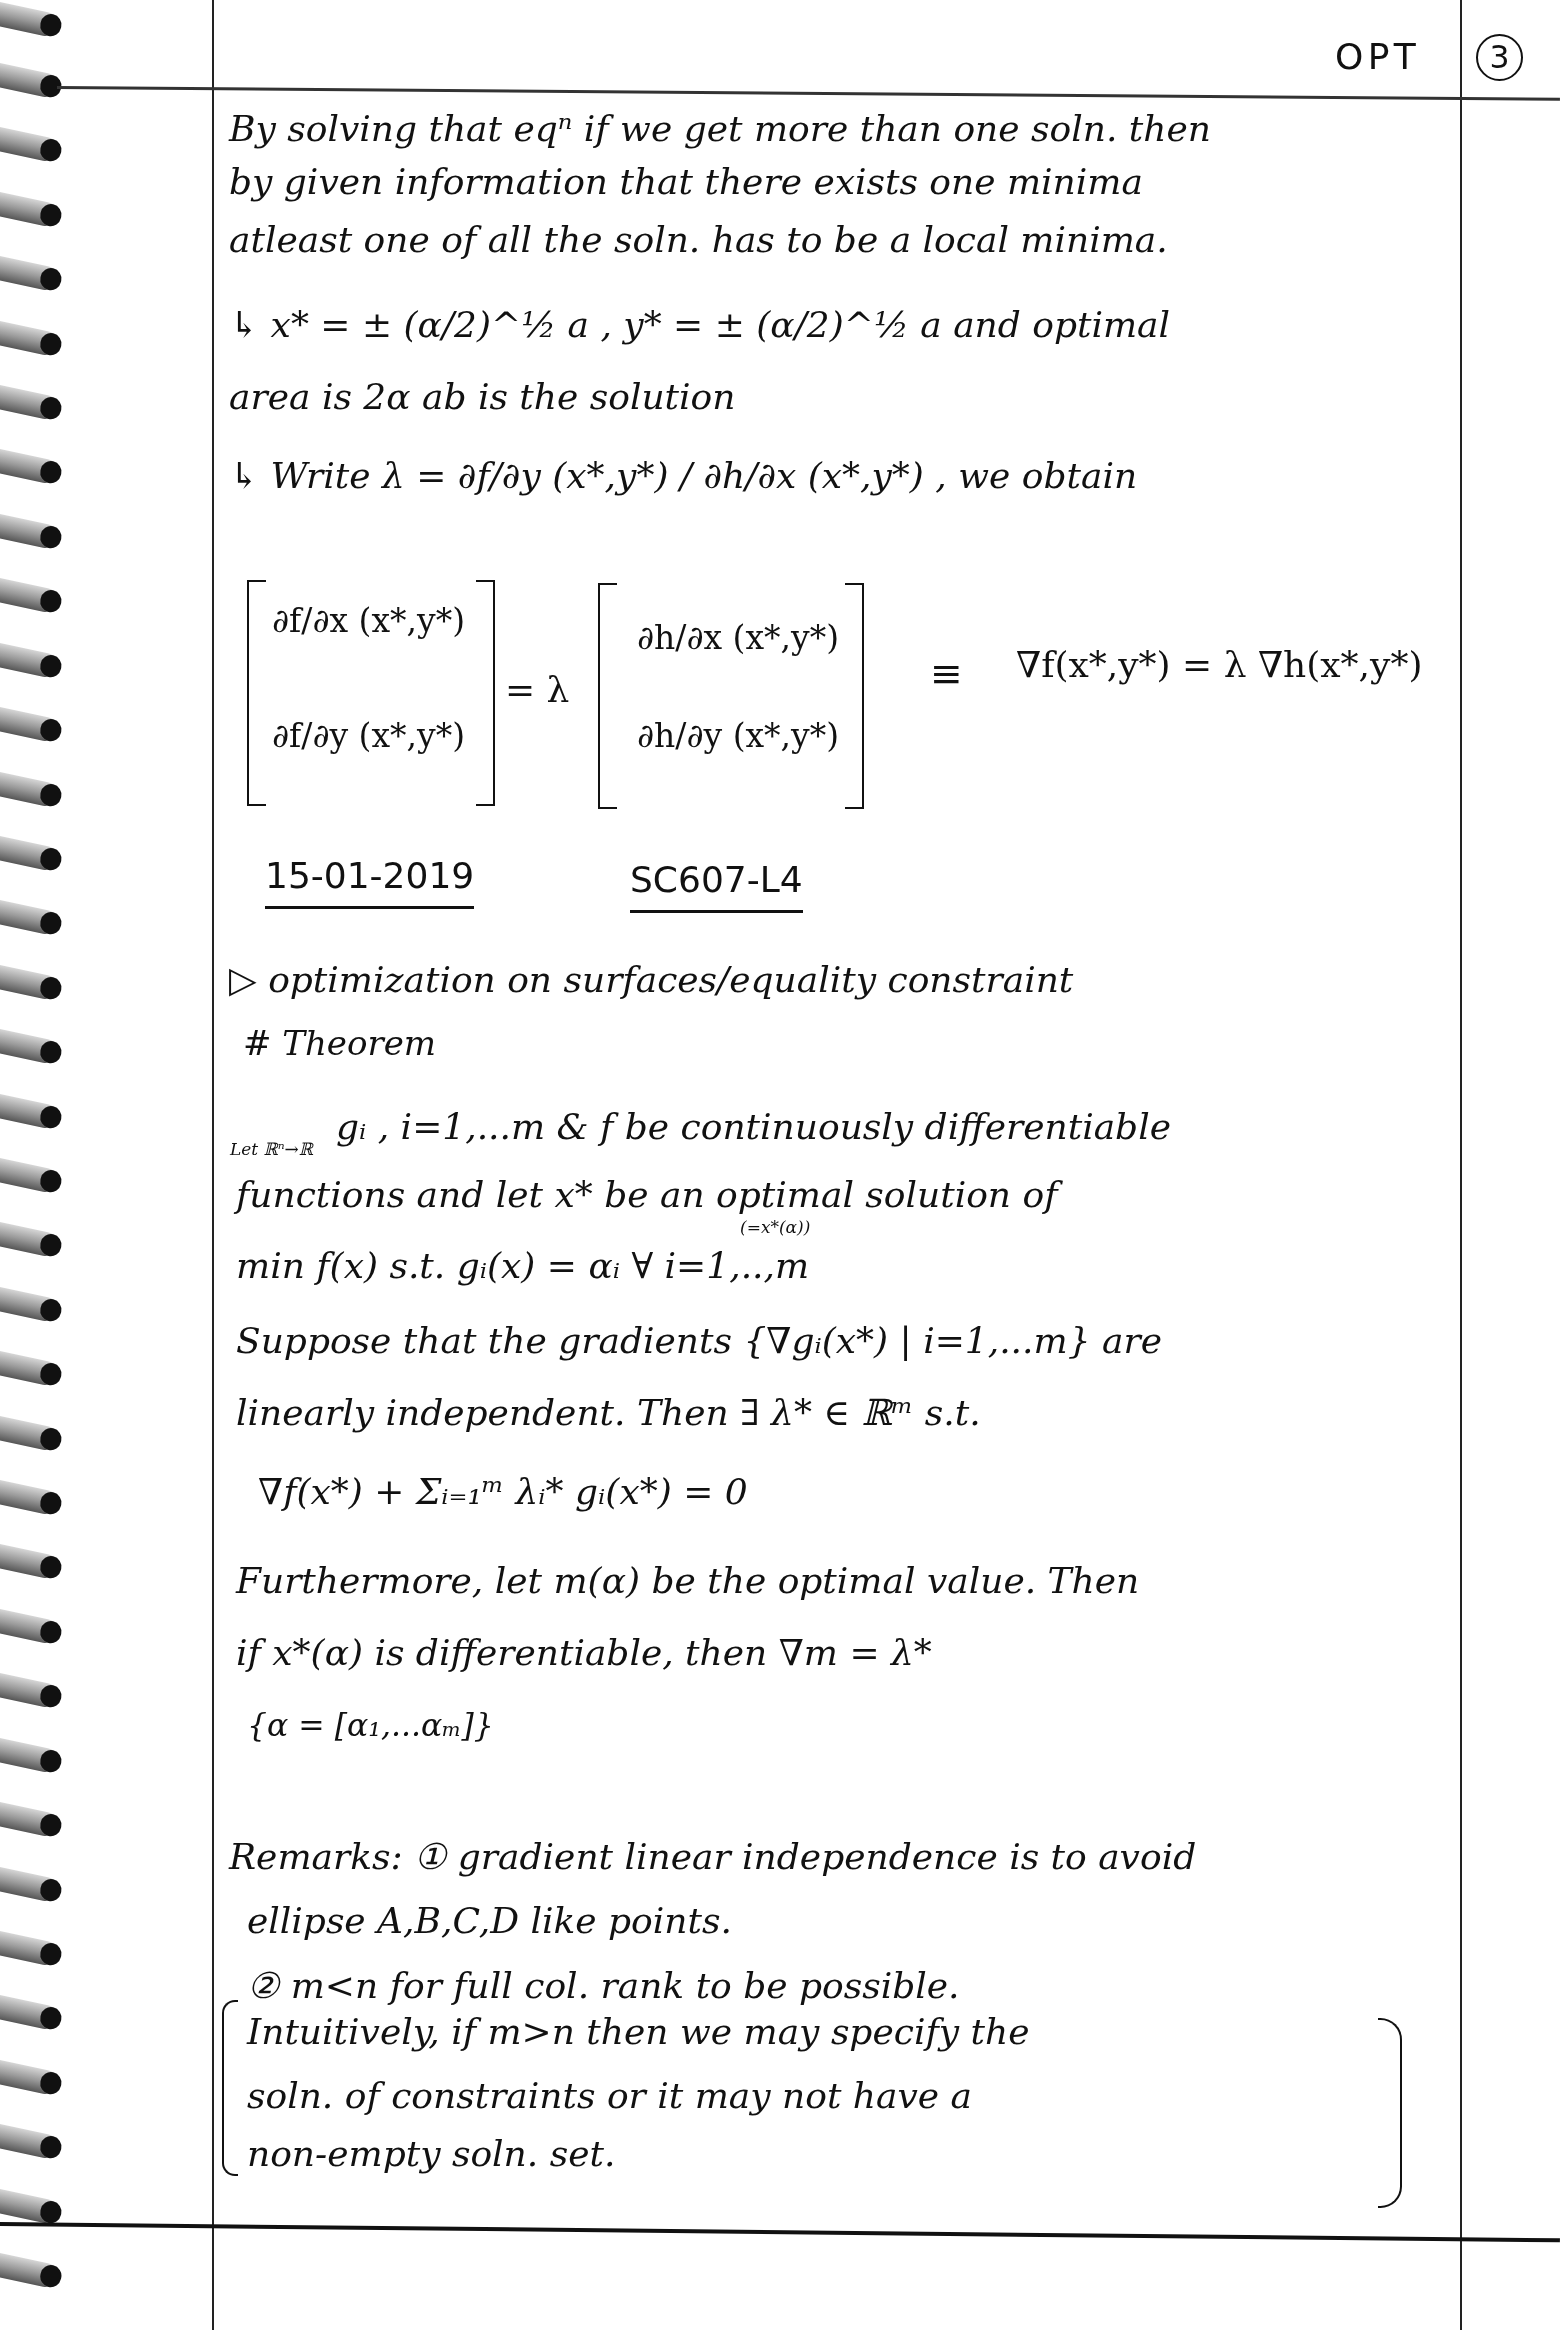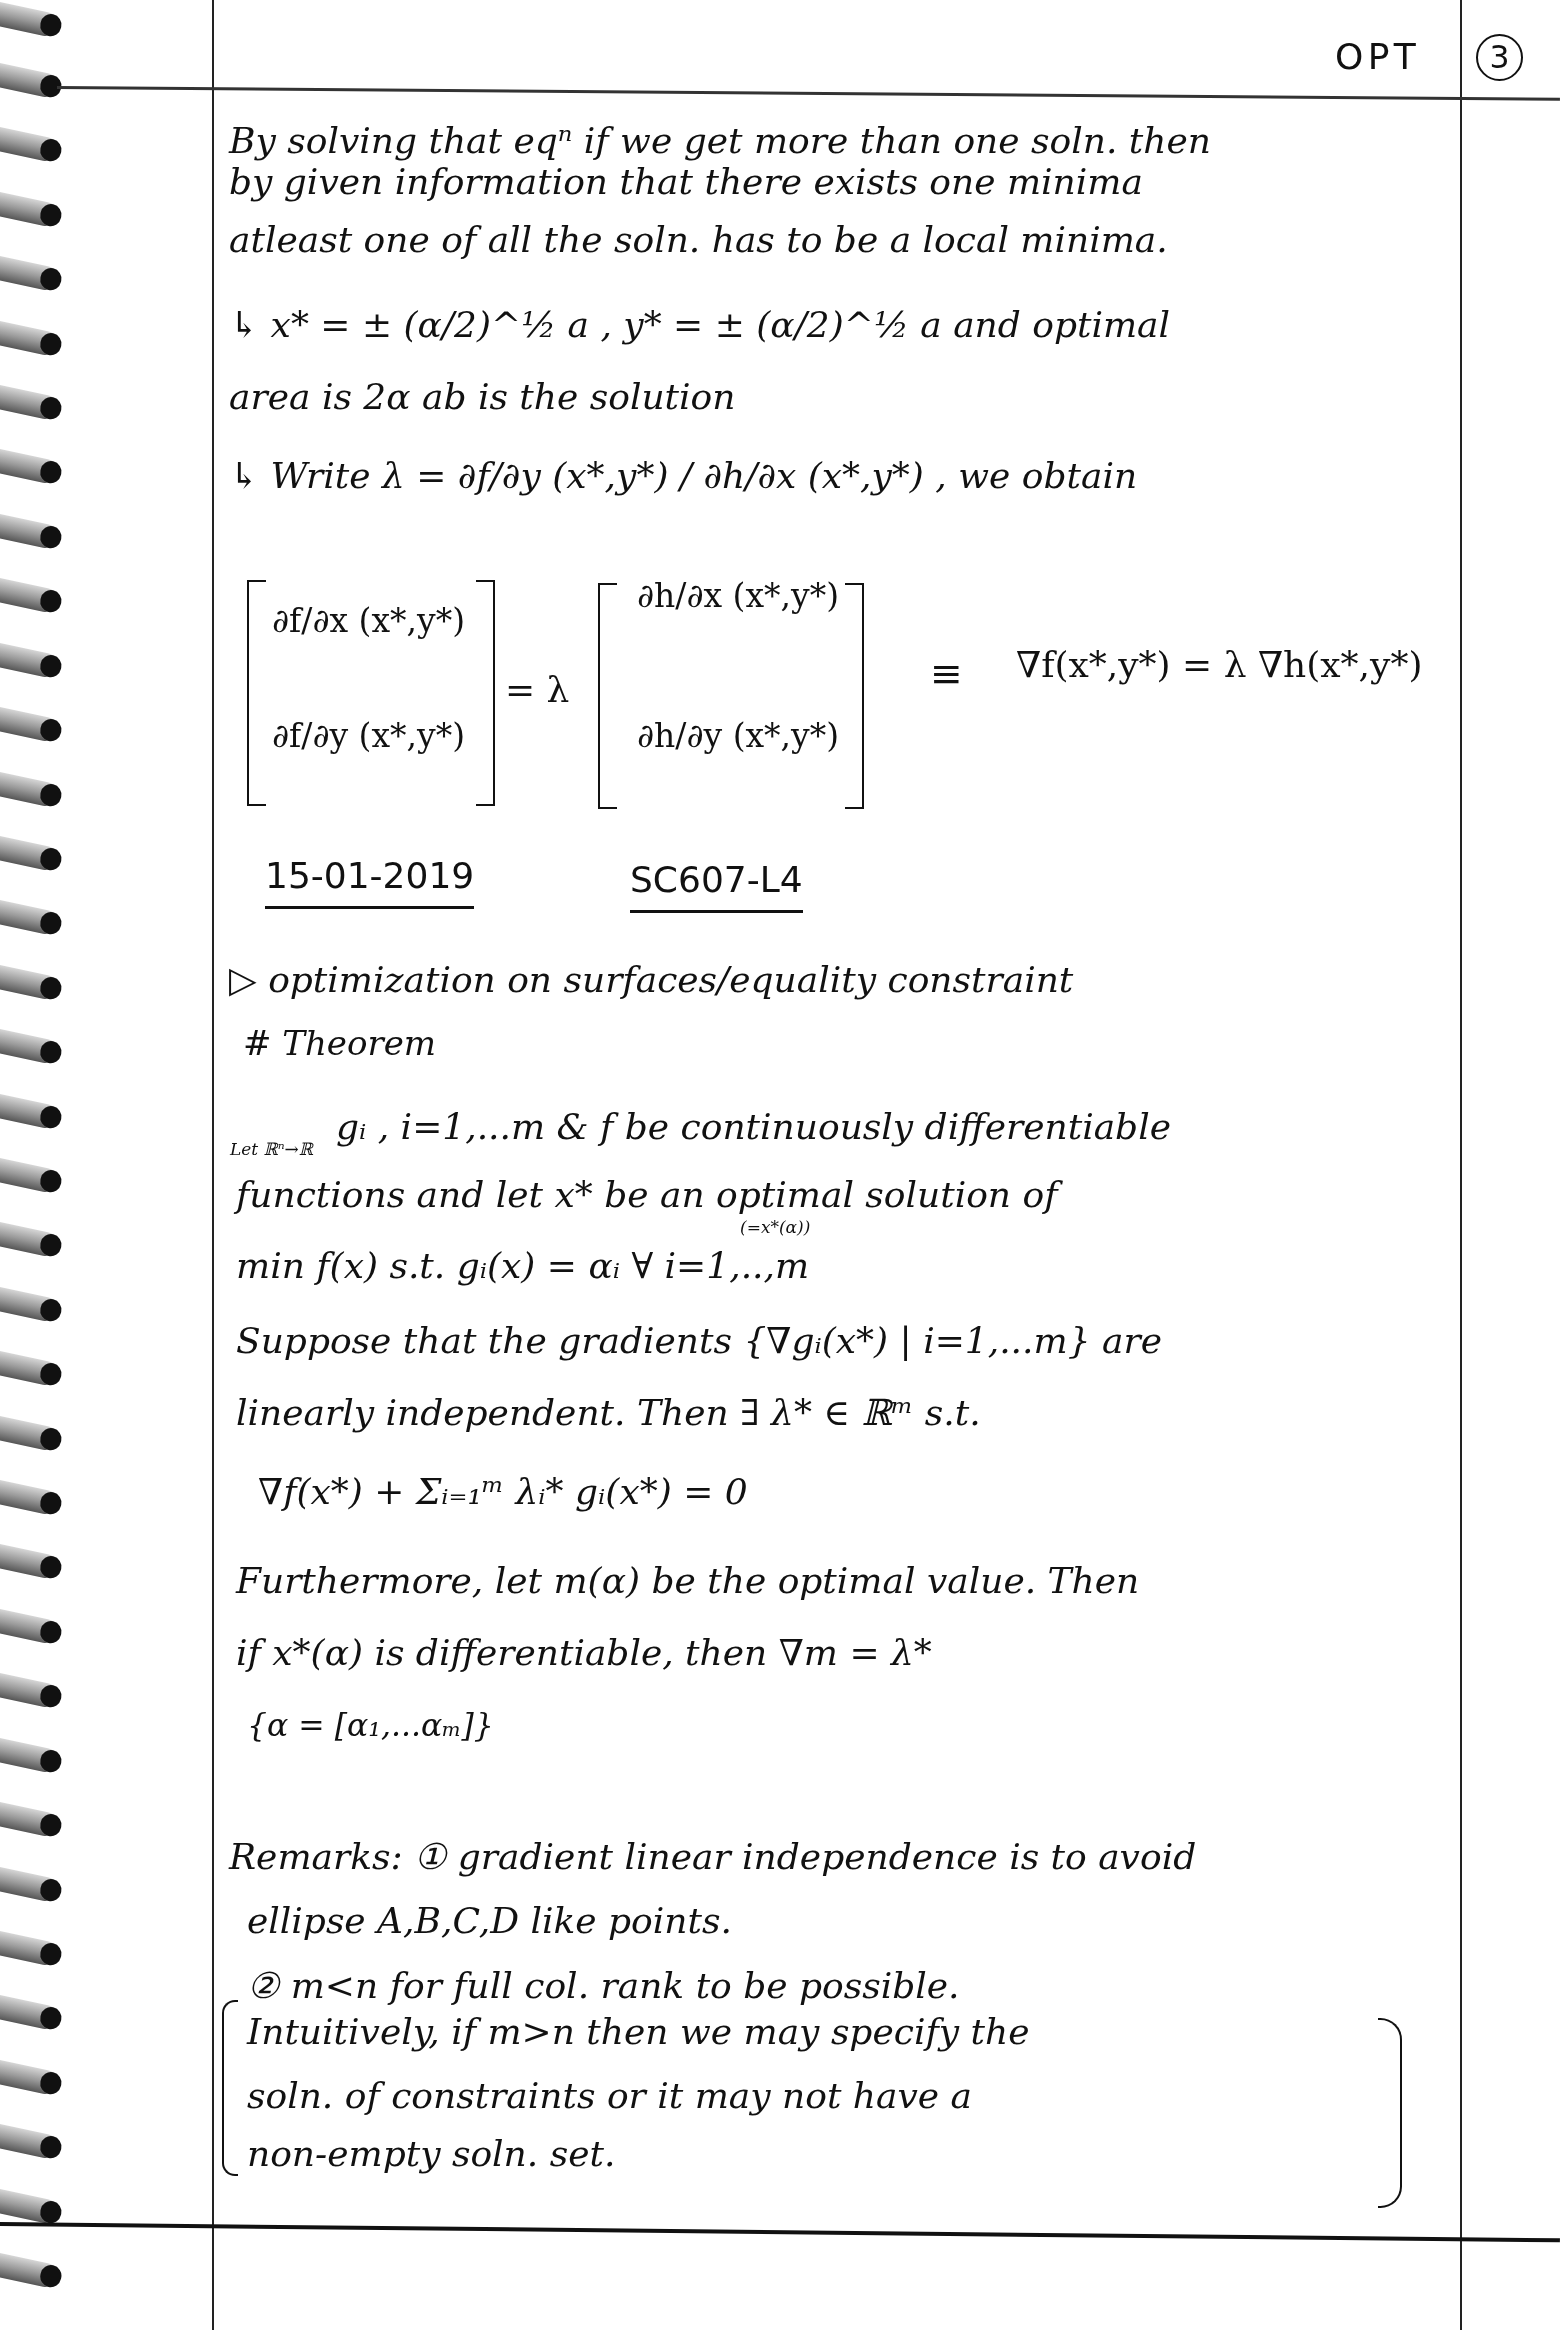--- a/index.html
+++ b/index.html
@@ -112,37 +112,37 @@
 
 <div class="margin-line-left"></div>
 <div class="margin-line-right"></div>
 <div class="rule-top"></div>
 <div class="rule-bottom"></div>
 
 <div class="header-code">OPT</div>
 <div class="page-num">3</div>
 
 <div class="content">
-  <div class="ln" style="top:16px">By solving that eqⁿ if we get more than one soln. then</div>
+  <div class="ln" style="top:4px">By solving that eqⁿ if we get more than one soln. then</div>
   <div class="ln" style="top:57px">by given information that there exists one minima</div>
   <div class="ln" style="top:115px">atleast one of all the soln. has to be a local minima.</div>
   <div class="ln math" style="top:200px">↳ x* = ± (α/2)^½ a ,  y* = ± (α/2)^½ a     and optimal</div>
   <div class="ln" style="top:272px">area is  2α ab   is the solution</div>
   <div class="ln math" style="top:351px">↳ Write  λ = ∂f/∂y (x*,y*) / ∂h/∂x (x*,y*)   , we obtain</div>
 </div>
 
 <div>
   <div class="mat-bracket left" style="left:247px; top:580px; height:222px;"></div>
   <div class="mat-bracket right" style="left:476px; top:580px; height:222px;"></div>
   <div class="ln math" style="position:absolute; left:272px; top:601px; font-size:33px;text-align:center;">∂f/∂x (x*,y*)</div>
   <div class="ln math" style="position:absolute; left:272px; top:716px; font-size:33px;">∂f/∂y (x*,y*)</div>
   <div class="ln math" style="position:absolute; left:505px; top:669px; font-size:36px;">= λ</div>
   <div class="mat-bracket left" style="left:598px; top:583px; height:222px;"></div>
   <div class="mat-bracket right" style="left:845px; top:583px; height:222px;"></div>
-  <div class="ln math" style="position:absolute; left:637px; top:576px; font-size:33px;">∂h/∂x (x*,y*)</div>
+  <div class="ln math" style="position:absolute; left:637px; top:618px; font-size:33px;">∂h/∂x (x*,y*)</div>
   <div class="ln math" style="position:absolute; left:637px; top:716px; font-size:33px;">∂h/∂y (x*,y*)</div>
   <div class="ln math" style="position:absolute; left:930px; top:651px; font-size:39px;">≡</div>
   <div class="ln math" style="position:absolute; left:1016px; top:644px; font-size:36px;">∇f(x*,y*) = λ ∇h(x*,y*)</div>
 </div>
 
 <div class="ln underline" style="position:absolute; left:265px; top:855px; font-size:36px; font-family:'DejaVu Sans',sans-serif;">15-01-2019</div>
 <div class="ln underline" style="position:absolute; left:630px; top:859px; font-size:36px; font-family:'DejaVu Sans',sans-serif;">SC607-L4</div>
 
 <div class="ln" style="position:absolute; left:229px; top:959px; font-size:36px; font-style:italic;">▷ optimization on surfaces/equality constraint</div>
 <div class="ln" style="position:absolute; left:243px; top:1023px; font-size:34px; font-style:italic;"># Theorem</div>

